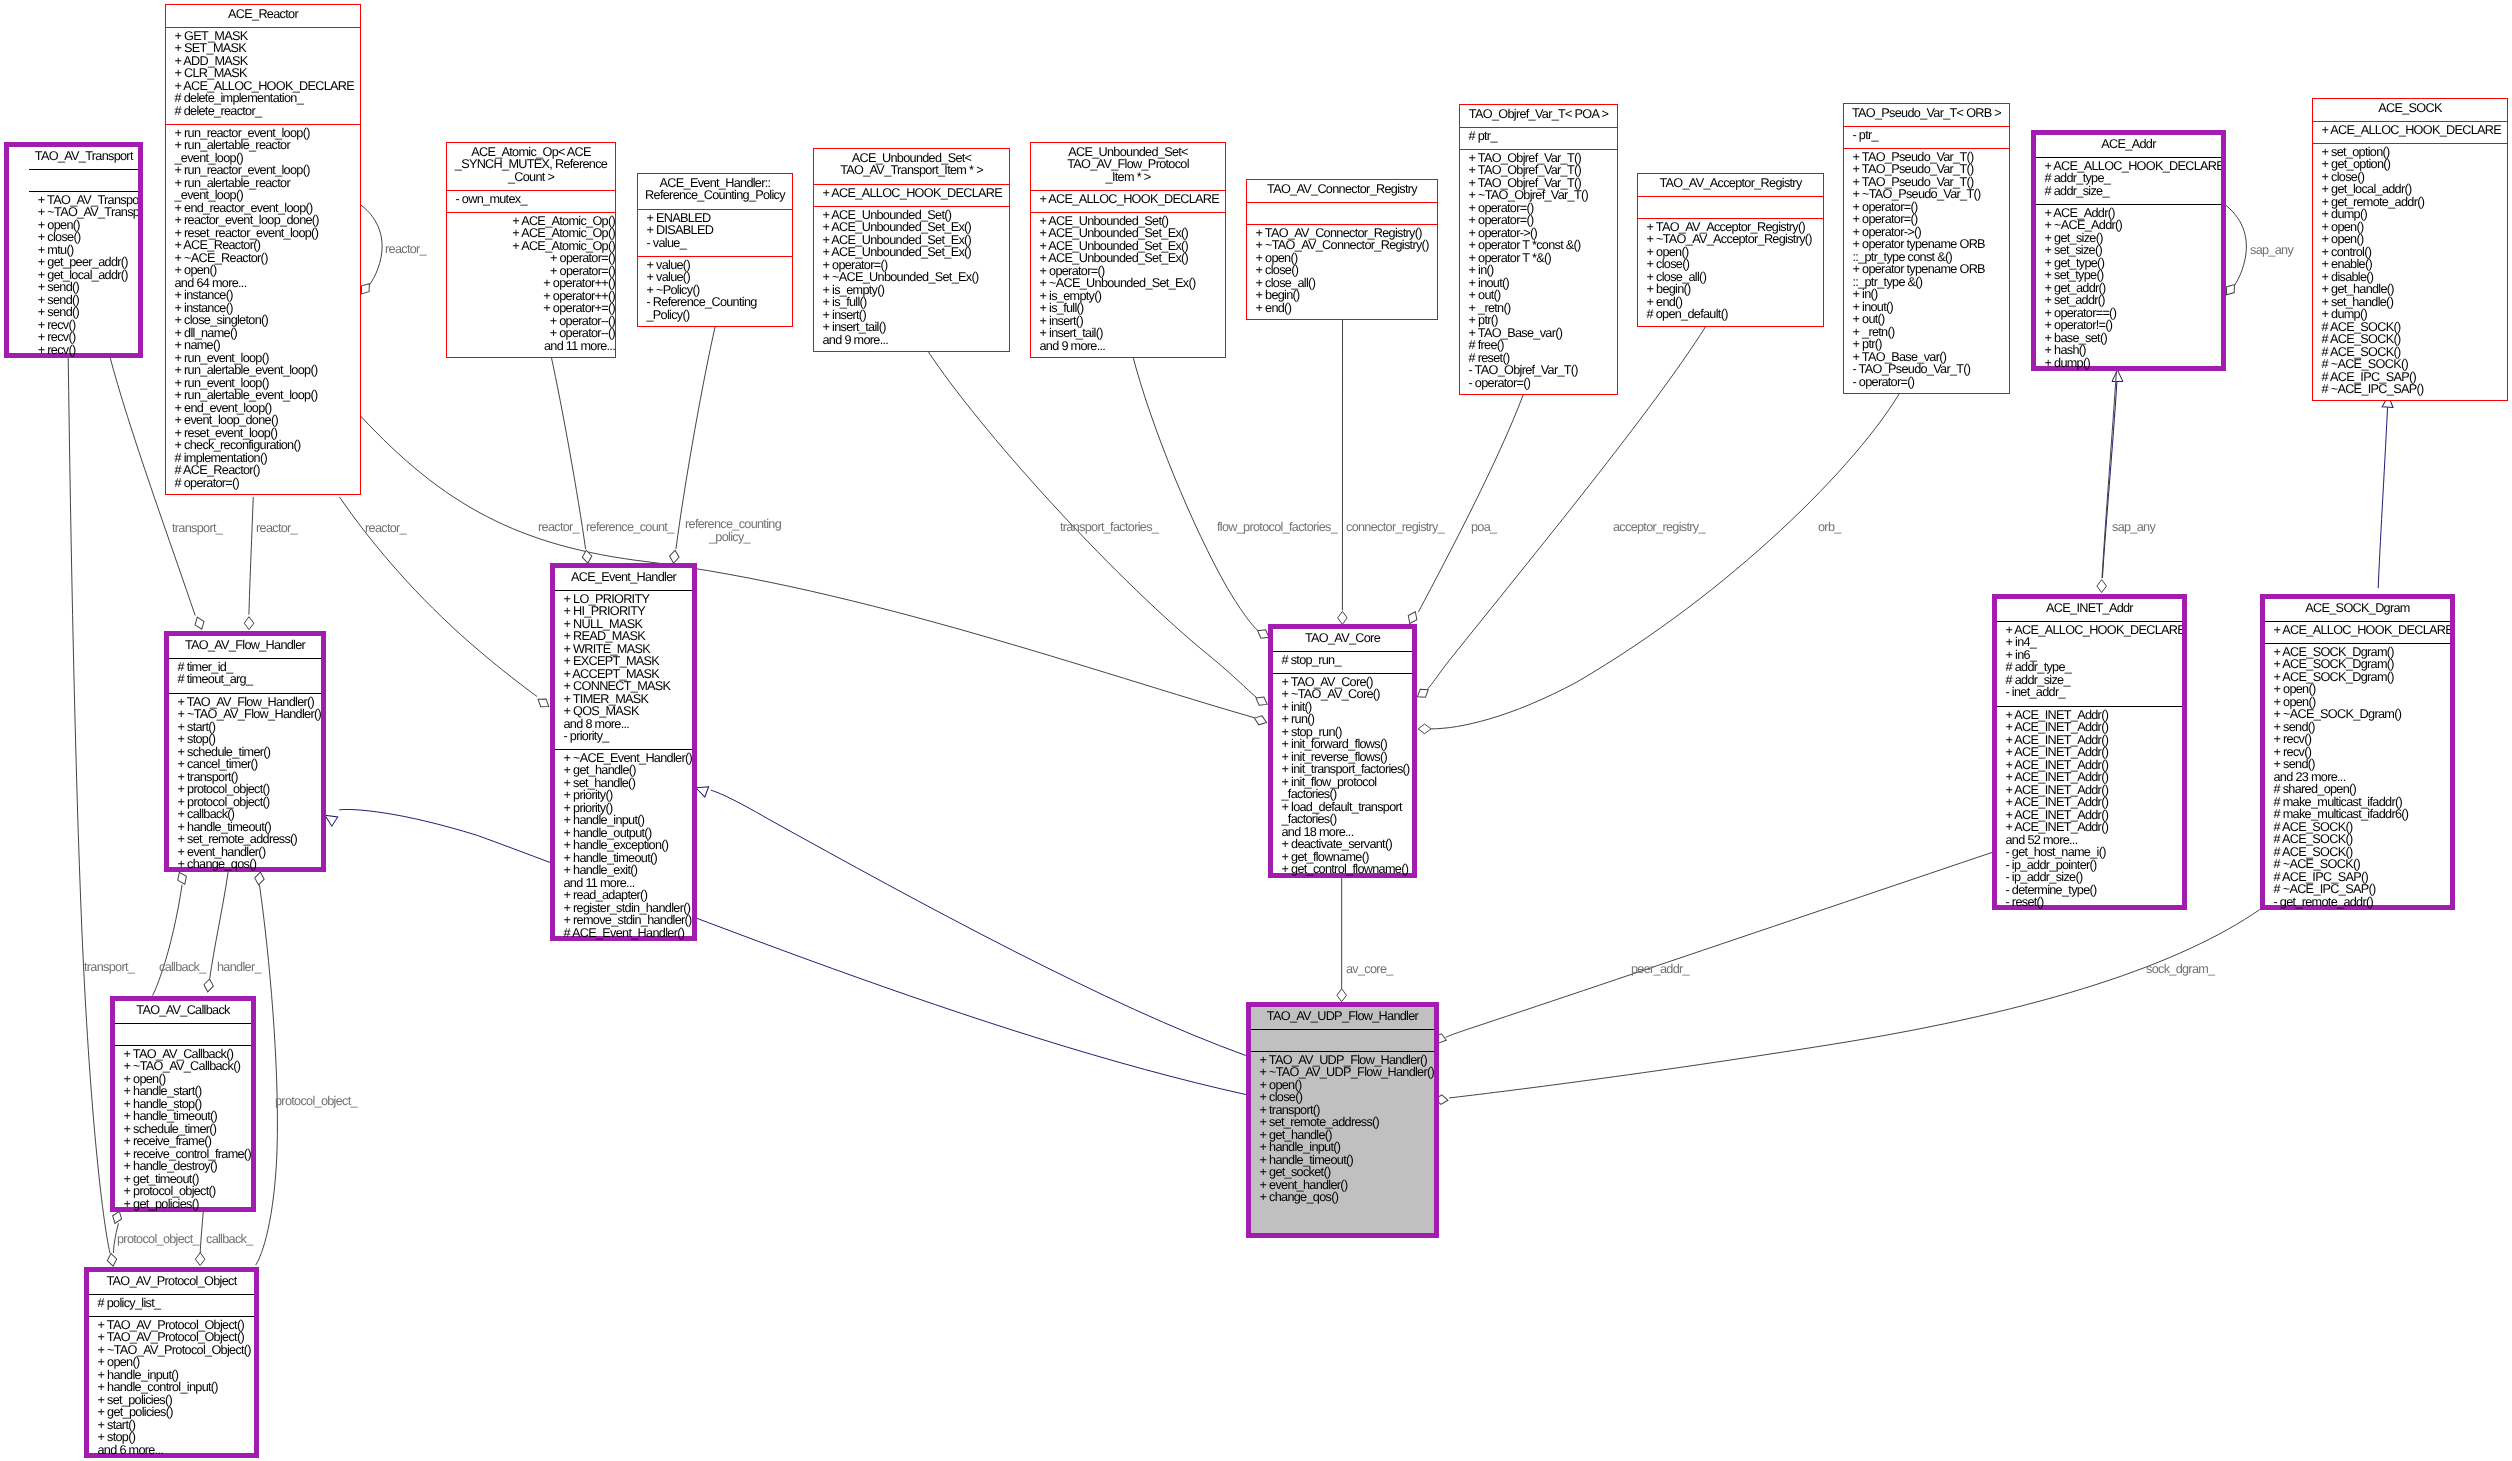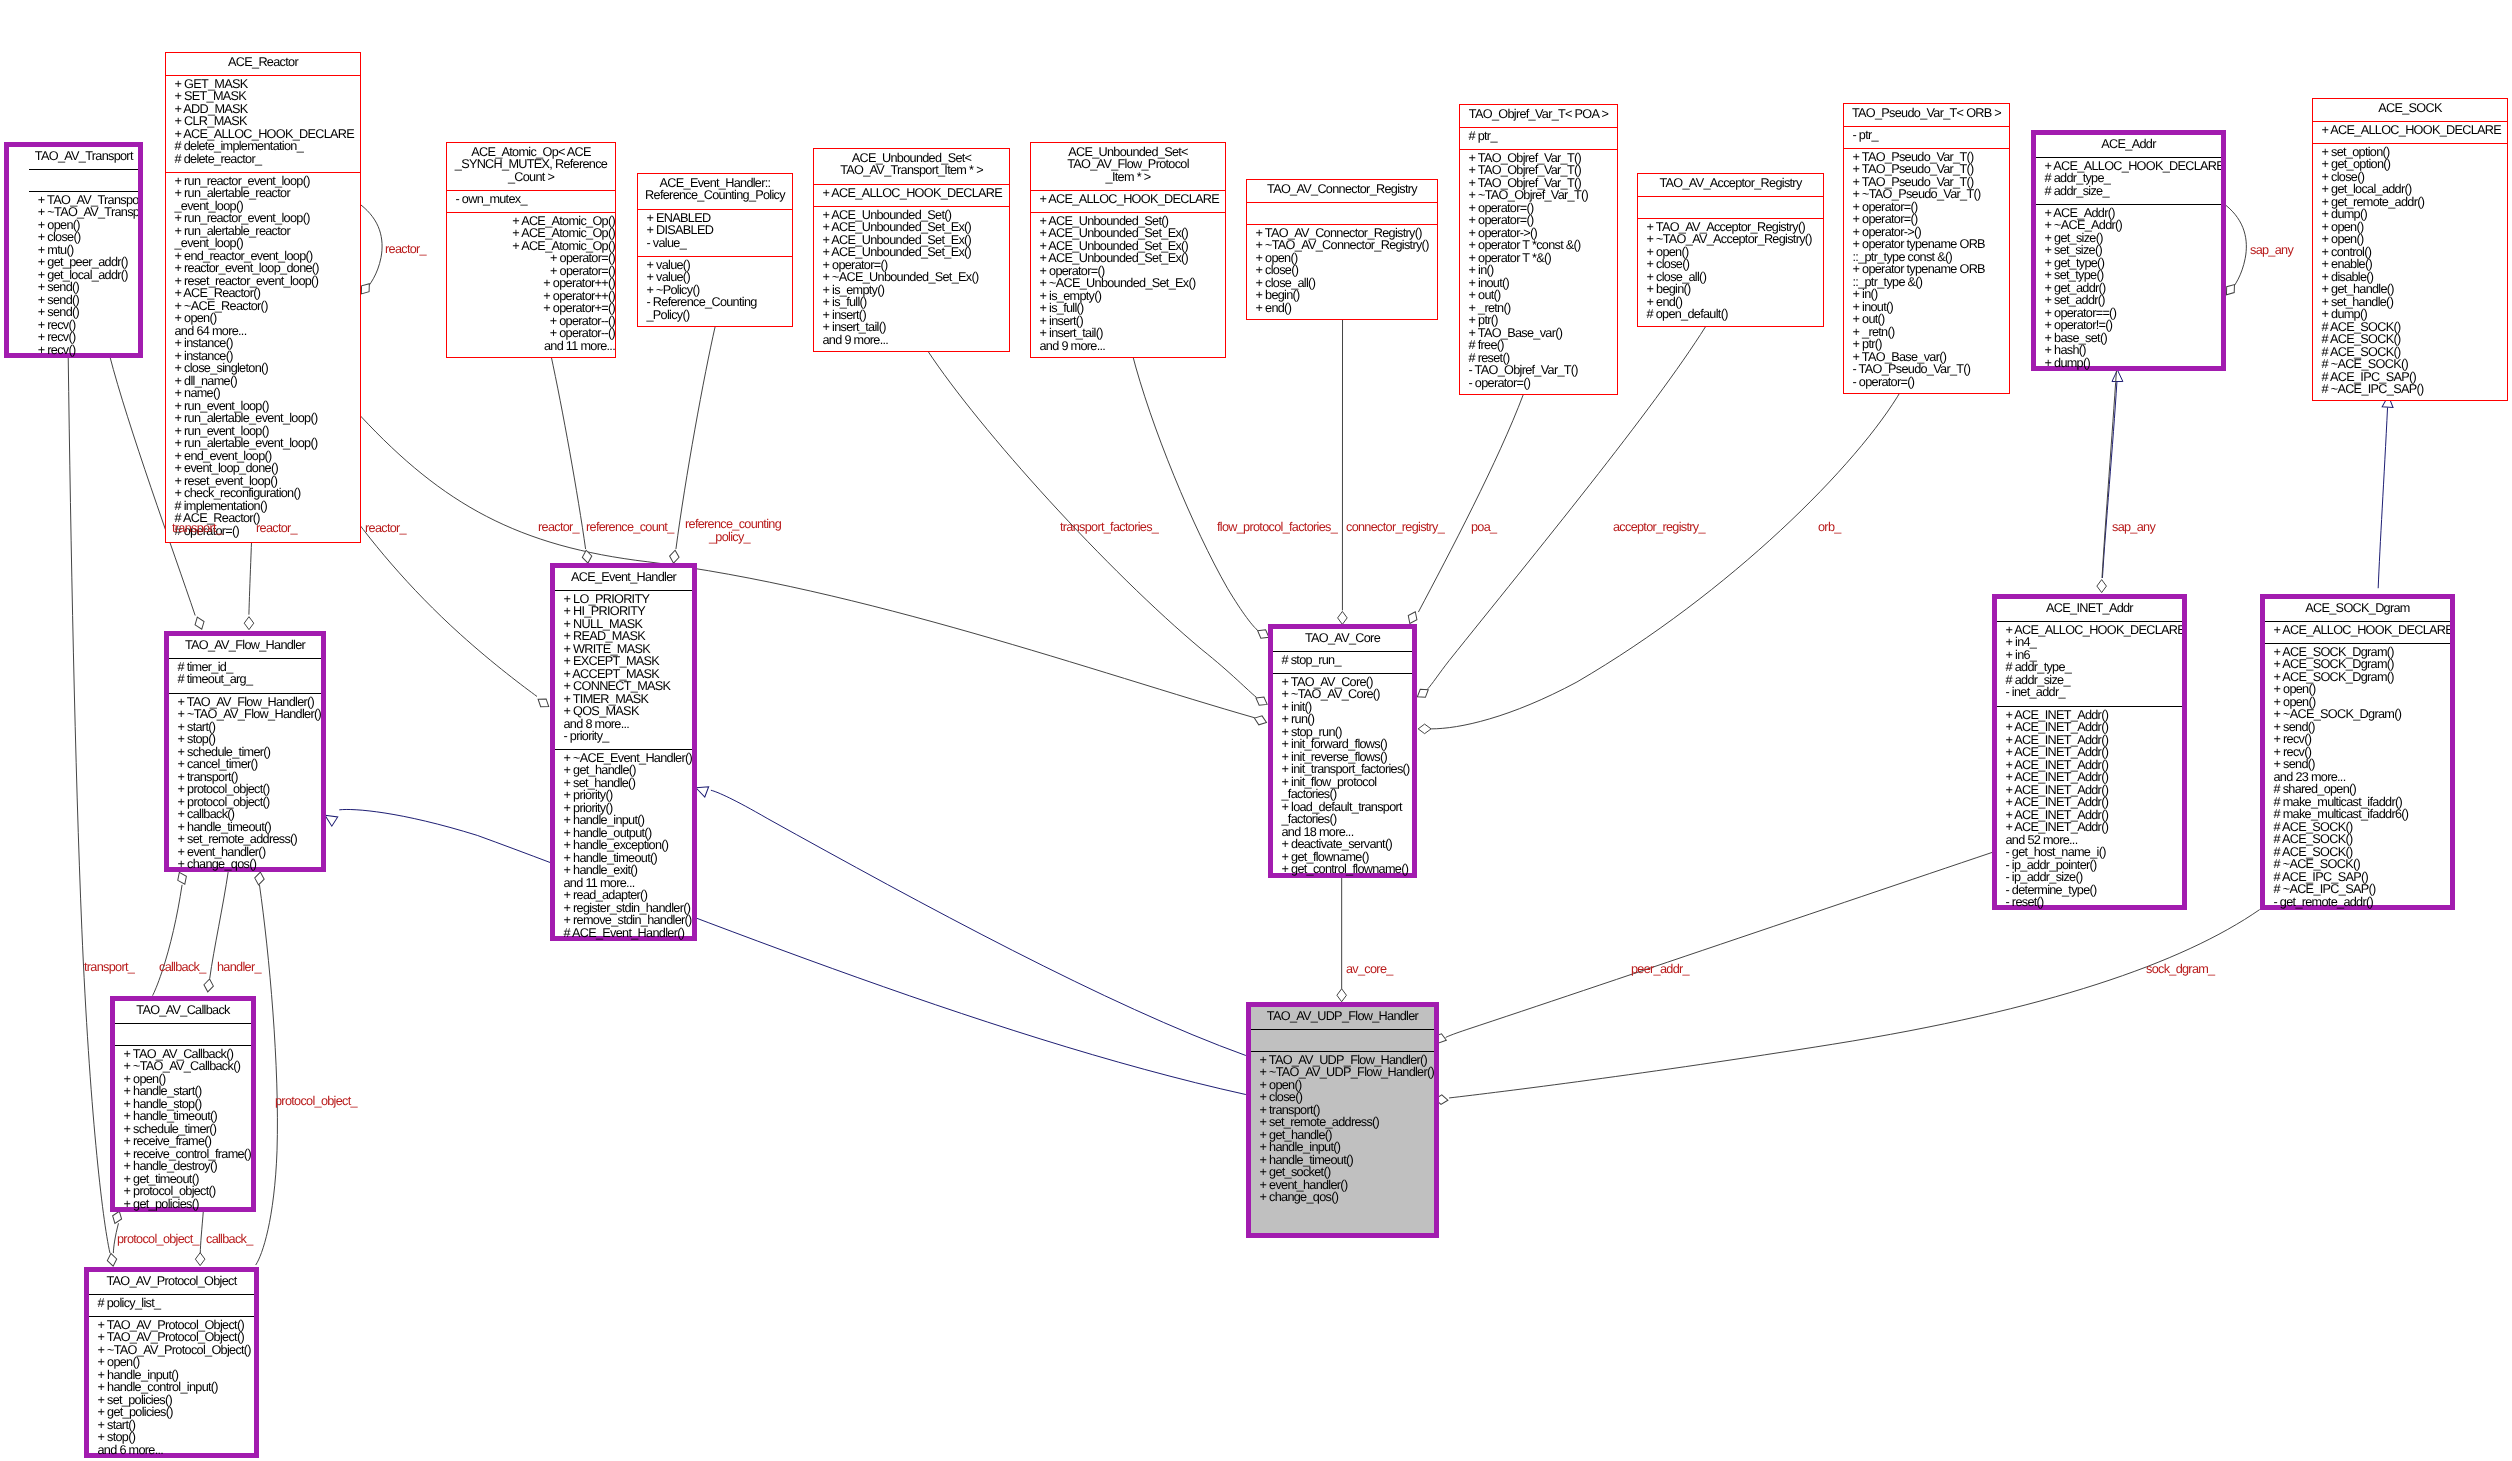--- a/index.html
+++ b/index.html
@@ -13,21 +13,21 @@
   .cls.grey{background:#c0c0c0;}
   .cls .sec{box-sizing:border-box;overflow:hidden;padding:1.7px 0 8px 0;}
   .cls .sec.tl{padding-top:2.8px;padding-bottom:7px;}
   .cls .row{white-space:pre;font-size:12.7px;line-height:12.5px;height:12.5px;
             color:#000;padding-left:8.5px;letter-spacing:-0.7px;}
   .cls .row.ctr{text-align:center;padding-left:0;padding-right:0;}
   .cls.red{border:1px solid #ff0000;}
   .cls.red .sec+.sec{border-top:1px solid #ff0000;}
   .cls.blk{border:5px solid #a21caf;}
   .cls.blk .sec+.sec{border-top:1px solid #000000;}
-  .lbl{position:absolute;white-space:pre;color:#b91c1c;font-size:12.7px;letter-spacing:-0.7px;line-height:10.7px;z-index:6;}
+  .lbl{position:absolute;white-space:pre;color:#737373;font-size:12.7px;letter-spacing:-0.7px;line-height:10.7px;z-index:6;}
 </style>
 </head>
 <body>
 
 <div id="canvas">
   <svg id="edges" viewBox="0 0 2947 1715" width="2512" height="1462">
       <path d="M423,240 C 446,258 451,280 447,302 C 443,322 434,334 428,341" fill="none" stroke="#404040" stroke-width="1.15"></path>
       <path d="M0,-7.6 L5.6,0 L0,7.6 L-5.6,0 Z" transform="translate(428.6,338.7) rotate(38)" fill="#ffffff" stroke="#404040" stroke-width="1.15"></path>
       <path d="M128.6,417 C 150,500 203,645 229,722" fill="none" stroke="#404040" stroke-width="1.15"></path>
       <path d="M0,-7.6 L5.6,0 L0,7.6 L-5.6,0 Z" transform="translate(234.1,731) rotate(-20)" fill="#ffffff" stroke="#404040" stroke-width="1.15"></path>
@@ -100,21 +100,21 @@
         <div class="row">+ get_peer_addr()</div>
         <div class="row">+ get_local_addr()</div>
         <div class="row">+ send()</div>
         <div class="row">+ send()</div>
         <div class="row">+ send()</div>
         <div class="row">+ recv()</div>
         <div class="row">+ recv()</div>
         <div class="row">+ recv()</div>
       </div>
     </div>
-    <div class="cls red" style="left: 165px; top: 4.3px; width: 196px; height: 491px; margin-top: 48px;">
+    <div class="cls red" style="left: 165px; top: 4.3px; width: 196px; height: 491px;">
       <div class="sec tl" style="height: 22px;">
         <div class="row ctr">ACE_Reactor</div>
       </div>
       <div class="sec" style="height: 97px;">
         <div class="row">+ GET_MASK</div>
         <div class="row">+ SET_MASK</div>
         <div class="row">+ ADD_MASK</div>
         <div class="row">+ CLR_MASK</div>
         <div class="row">+ ACE_ALLOC_HOOK_DECLARE</div>
         <div class="row"># delete_implementation_</div>

